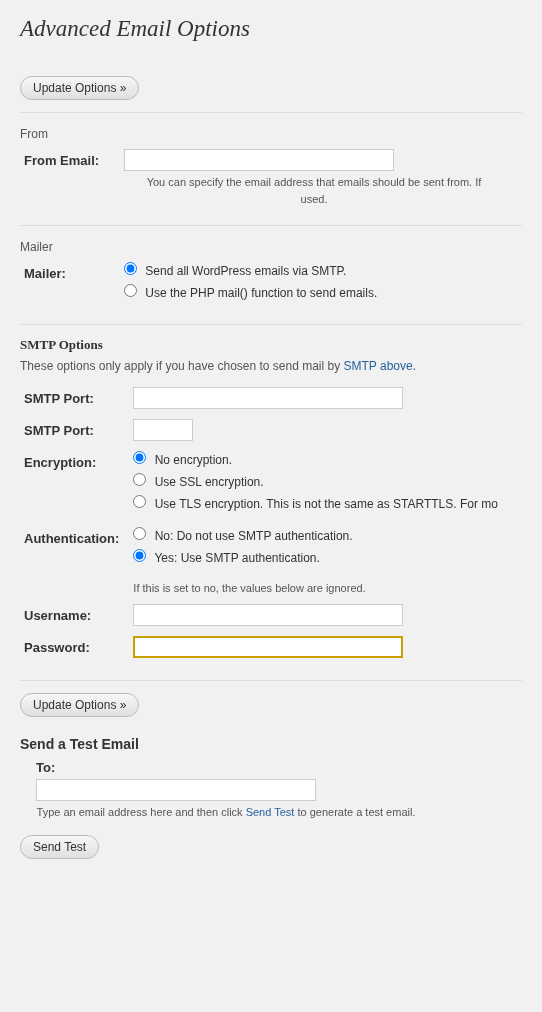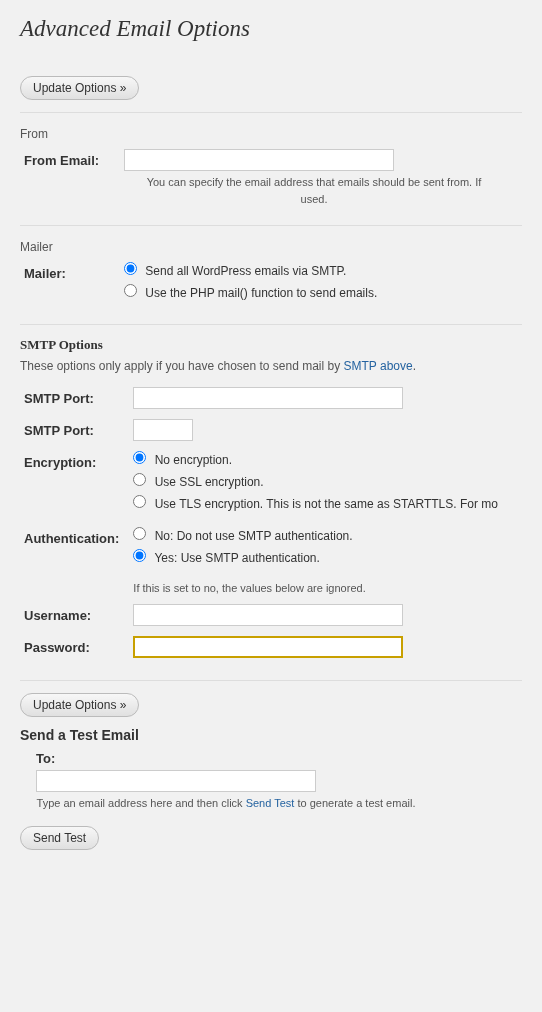--- a/index.html
+++ b/index.html
@@ -125,21 +125,21 @@
       margin-bottom: 10px;
     }
     .smtp-desc a { color: #2563a0; }
 
     .test-section-title {
       font-family: Arial, sans-serif;
       font-size: 14px;
       font-weight: bold;
       color: #333;
       margin-bottom: 8px;
-      margin-top: 10px;
+      margin-top: 19px;
     }
     .to-label {
       font-family: Arial, sans-serif;
       font-size: 13px;
       font-weight: bold;
       margin-bottom: 4px;
     }
     .auth-note {
       font-family: Arial, sans-serif;
       font-size: 11px;

